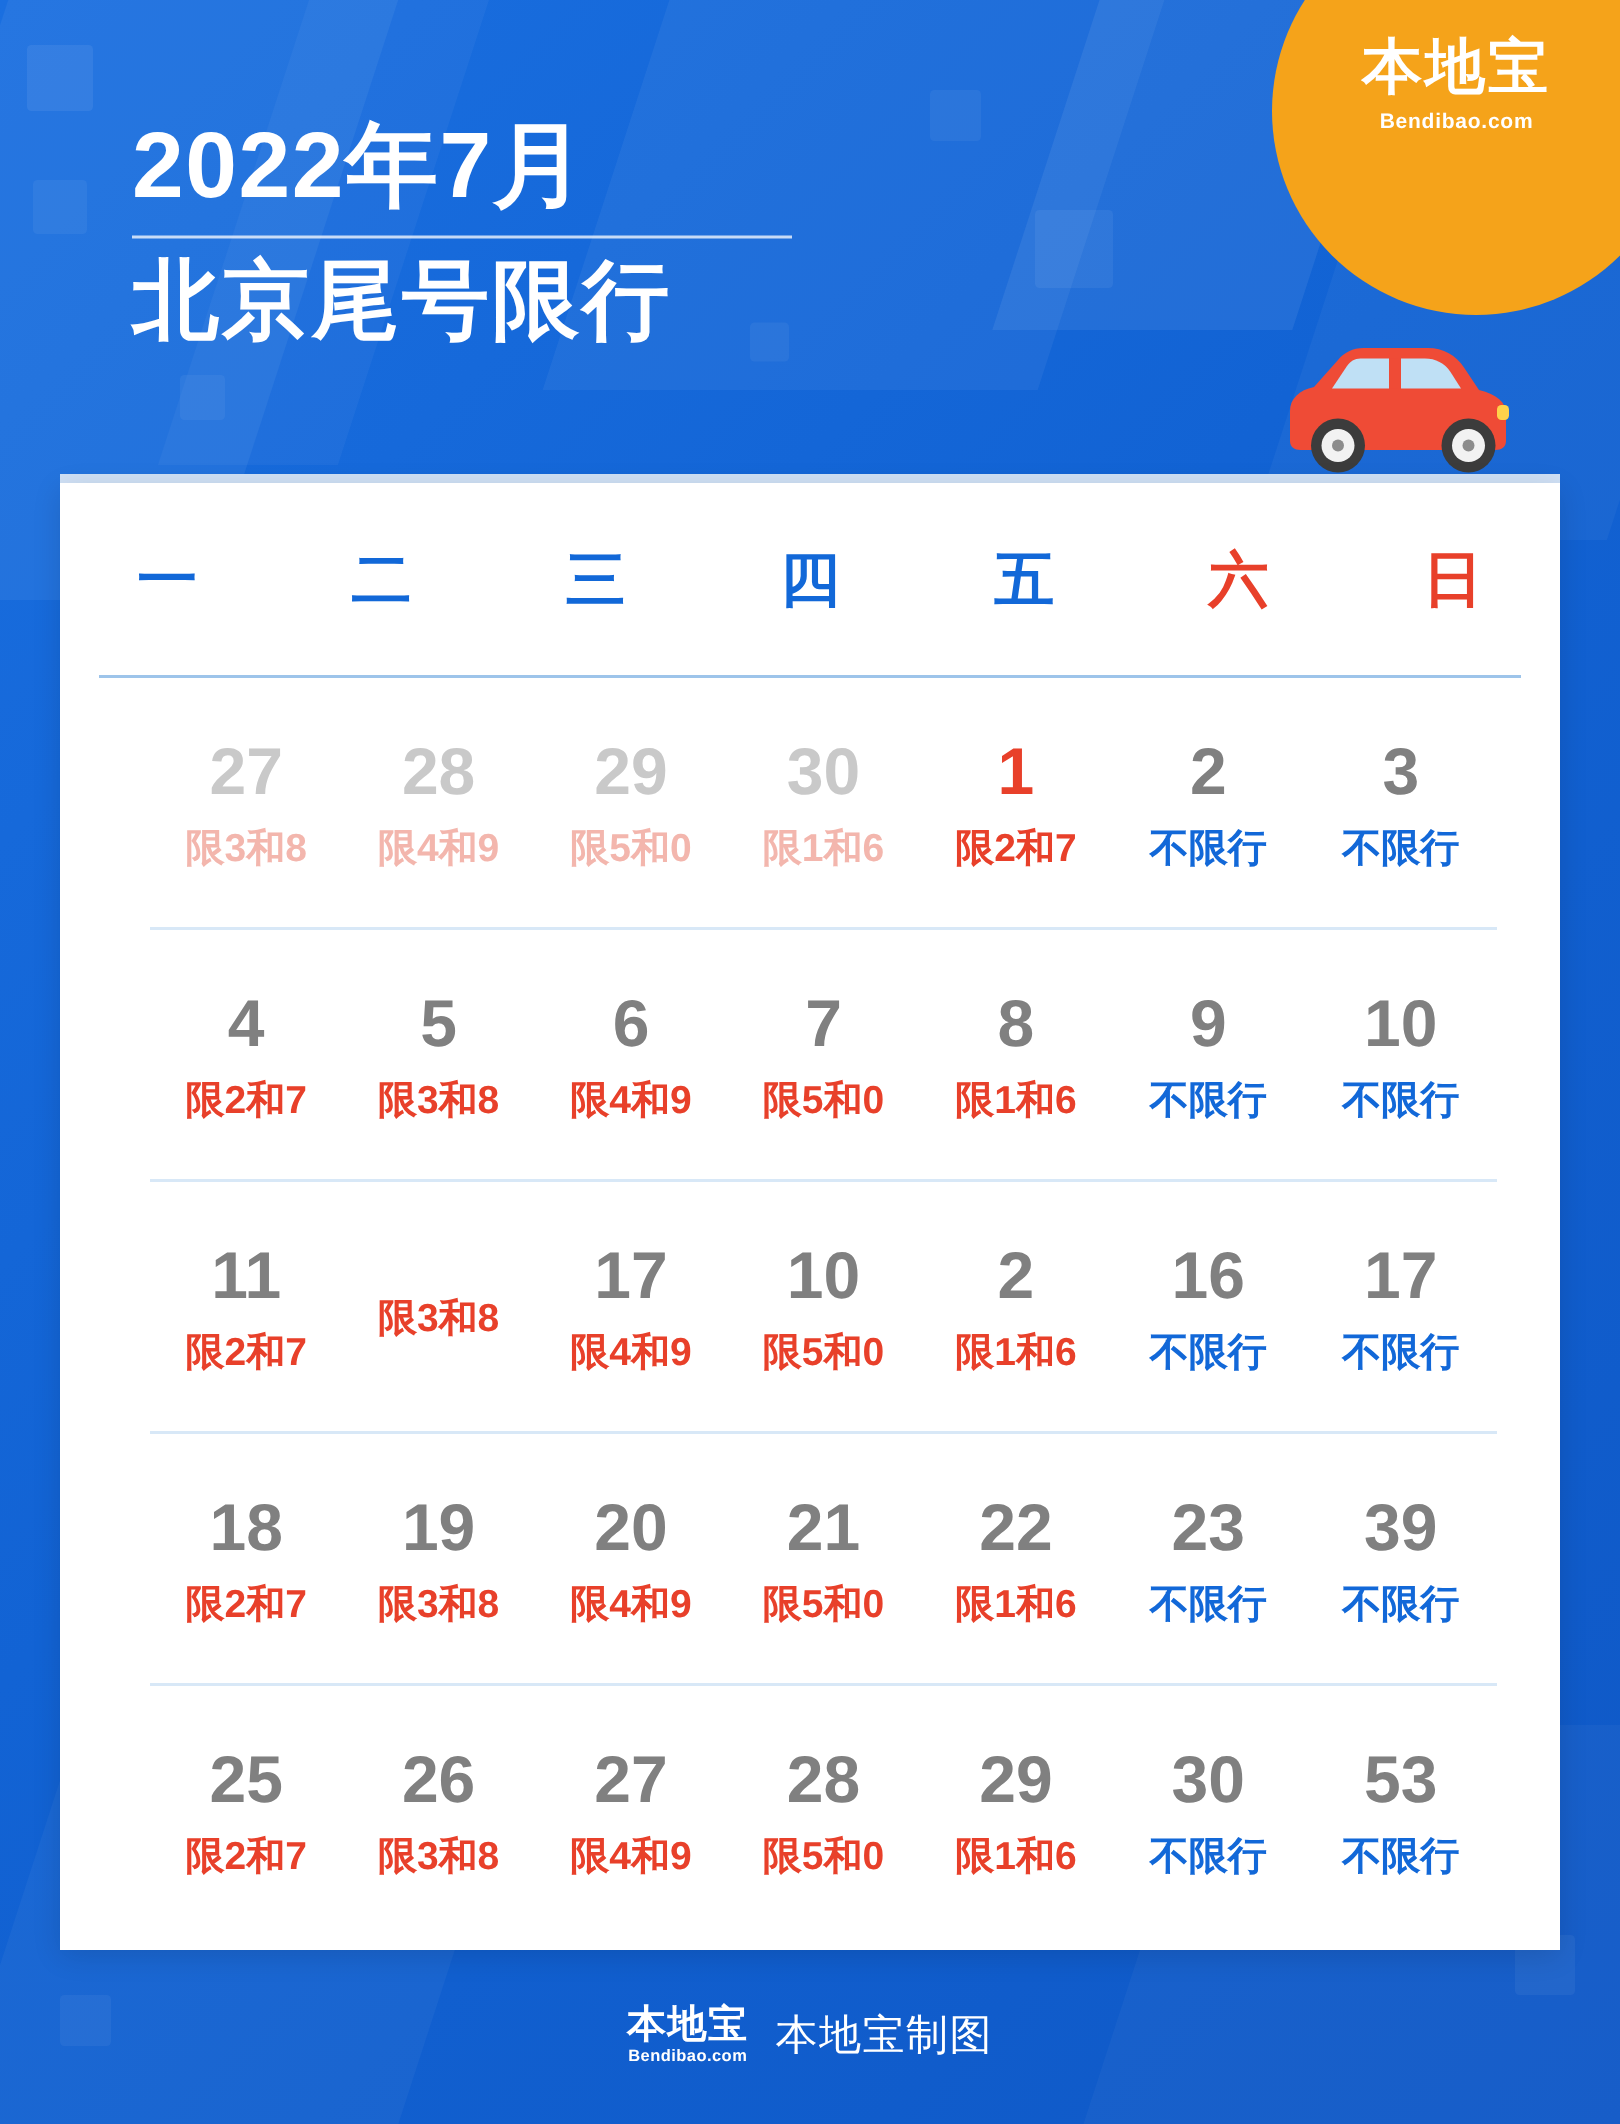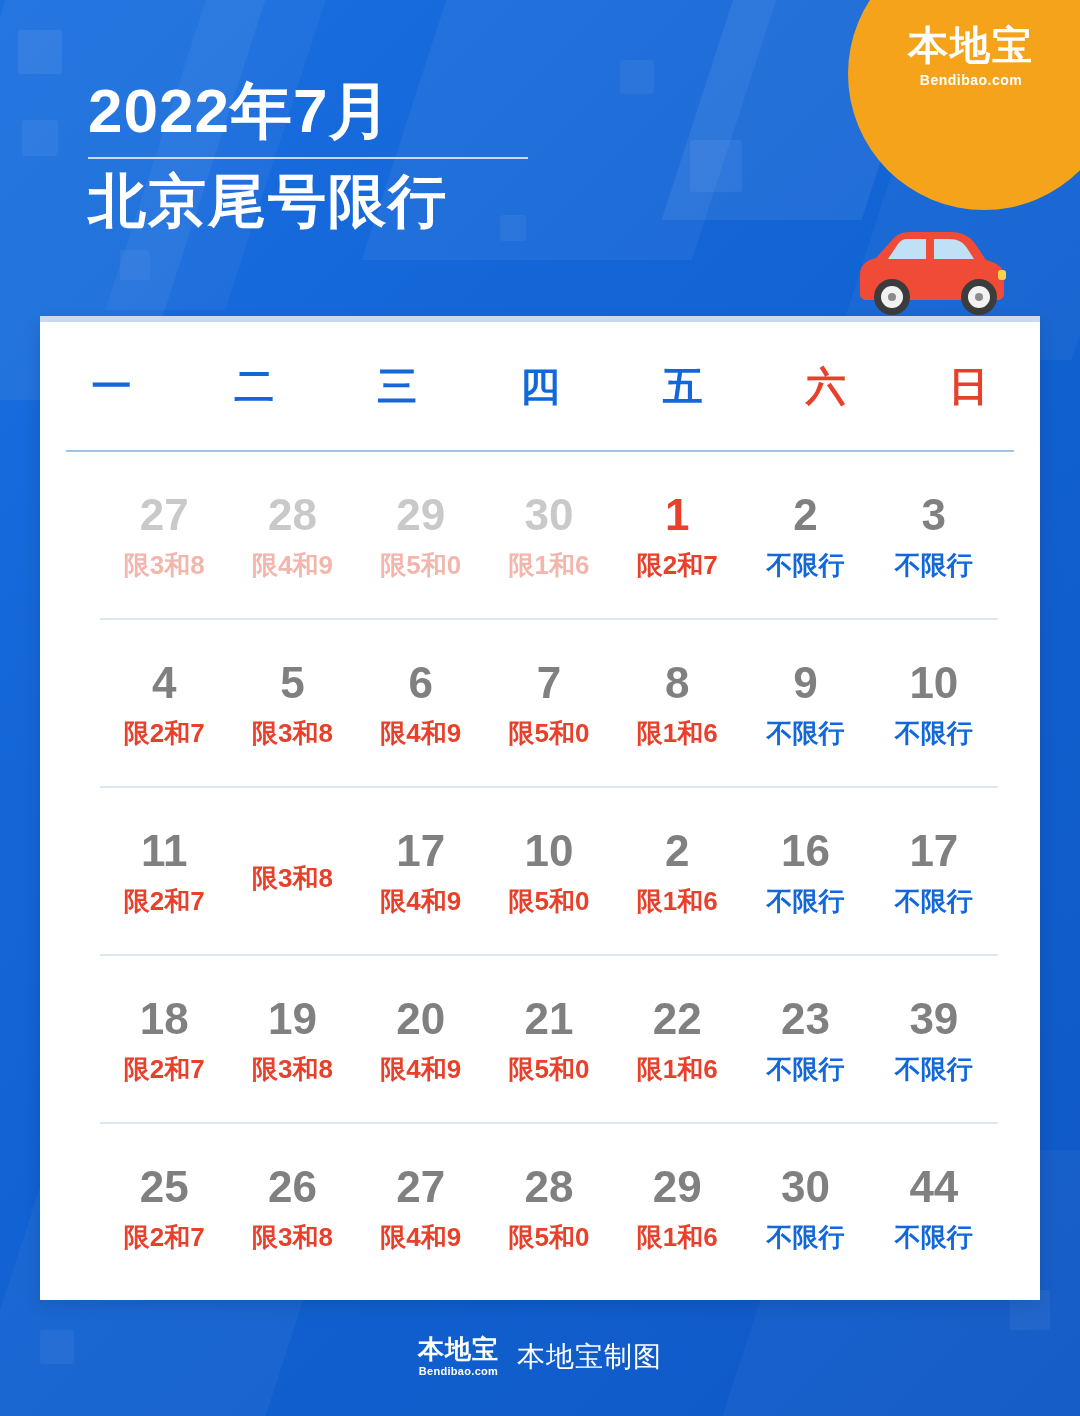--- a/index.html
+++ b/index.html
@@ -431,21 +431,21 @@
         </div>
         <div class="day-cell normal">
           <div class="day-num">29</div>
           <div class="day-note">限1和6</div>
         </div>
         <div class="day-cell free">
           <div class="day-num">30</div>
           <div class="day-note">不限行</div>
         </div>
         <div class="day-cell free">
-          <div class="day-num">44</div>
+          <div class="day-num">53</div>
           <div class="day-note">不限行</div>
         </div>
       </div>
     </div>
 </div>
 
 <div class="footer">
   <div class="footer-logo">
     <div class="fl-main">本地宝</div>
     <div class="fl-sub">Bendibao.com</div>

